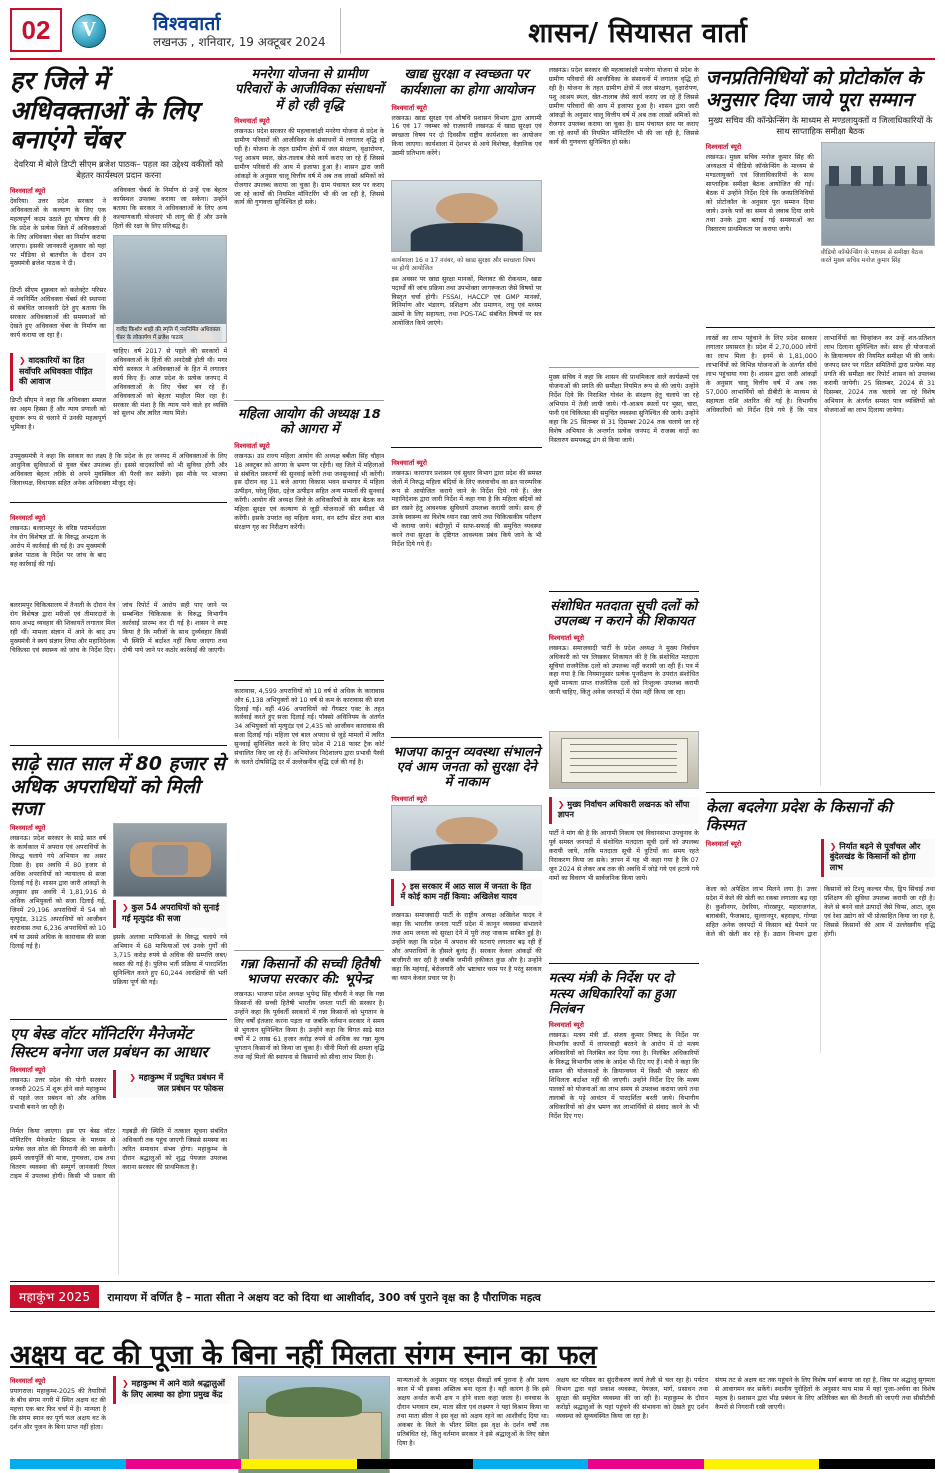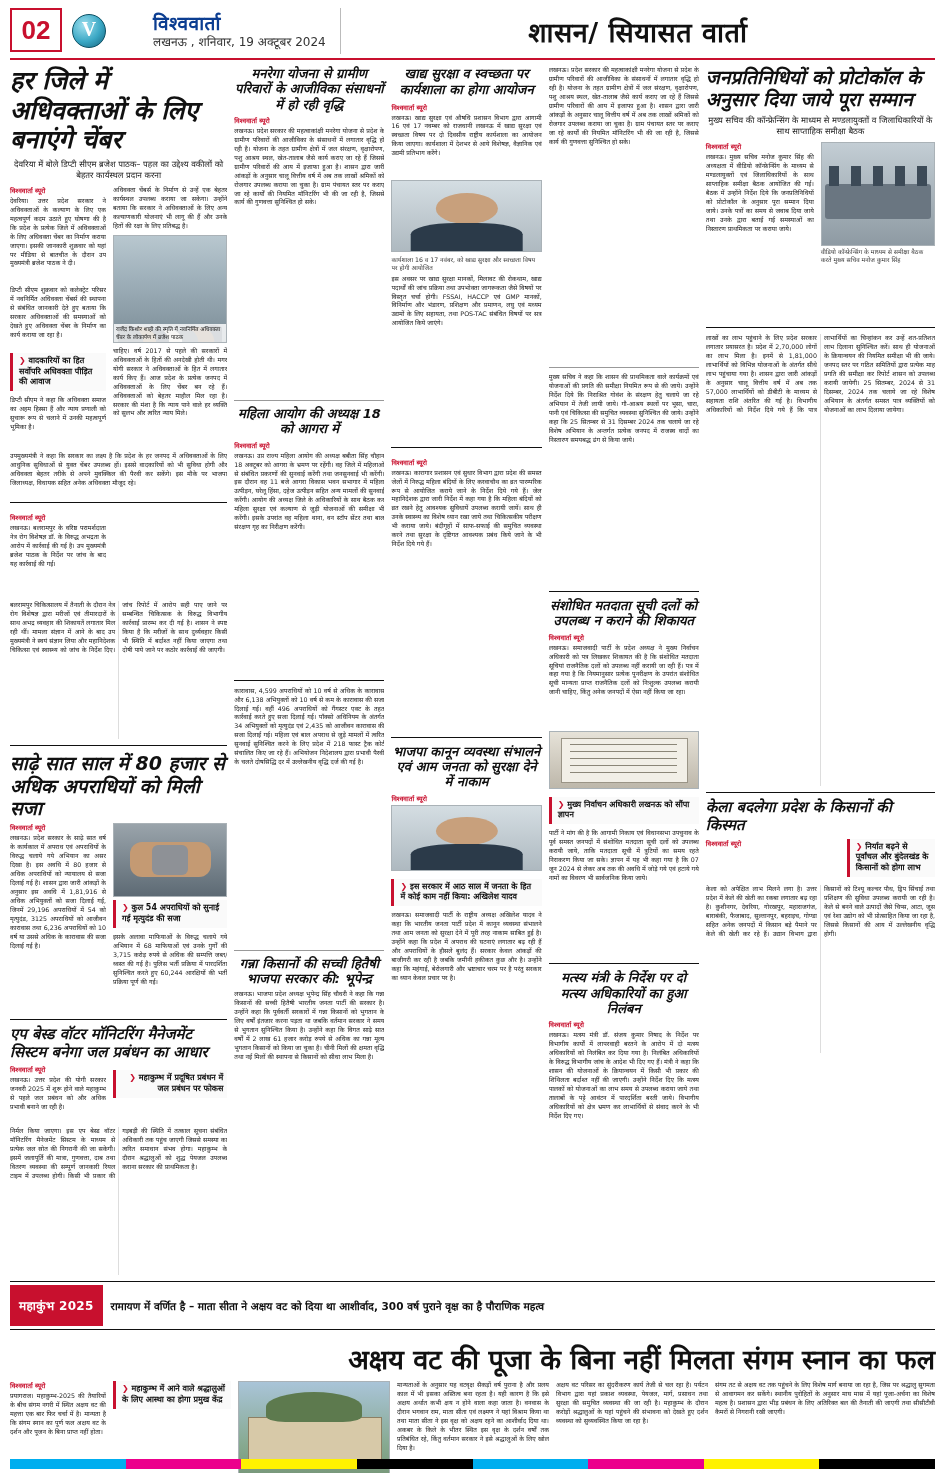--- a/index.html
+++ b/index.html
@@ -174,26 +174,26 @@
 
   .cols2 { column-count:2; column-gap:7px; column-rule:0.5px solid #ddd; }
 
   
   .kumbh-strip {
     display:flex; align-items:center; gap:8px;
     border-top:1px solid #111; border-bottom:1px solid #111;
     padding:3px 0; margin-top:6px;
   }
   .kumbh-badge {
-    background:#c8102e; color:#fff; font-weight:bold; font-size:12px;
-    padding:12px 9px; letter-spacing:0.3px; white-space:nowrap;
+    background:#c8102e; color:#fff; font-weight:normal; font-size:12px;
+    padding:3px 9px; letter-spacing:0.3px; white-space:nowrap;
   }
   .kumbh-text { font-size:10.5px; font-weight:bold; color:#111; }
 
-  .bottom-head { font-size:27px; font-weight:bold; text-align:right; margin:10px 0 4px; }
+  .bottom-head { font-size:27px; font-weight:bold; text-align:left; margin:23px 0 4px;text-decoration:underline; }
 
   
   .colorbar { position:absolute; left:10px; right:10px; bottom:4px; height:10px; display:flex; }
   .colorbar div { flex:1; height:10px; }
 </style>
 </head>
 <body>
 
 <div class="page">
 
@@ -332,21 +332,21 @@
 
       <div class="hl hl-sm" style="text-align:center;">संशोधित मतदाता सूची दलों को उपलब्ध न कराने की शिकायत</div>
       <div class="byline" style="margin-top:4px;">विश्ववार्ता ब्यूरो</div>
       <div class="body-text" style="height:84px;">लखनऊ। समाजवादी पार्टी के प्रदेश अध्यक्ष ने मुख्य निर्वाचन अधिकारी को पत्र लिखकर शिकायत की है कि संशोधित मतदाता सूचियां राजनैतिक दलों को उपलब्ध नहीं करायी जा रही हैं। पत्र में कहा गया है कि नियमानुसार प्रत्येक पुनरीक्षण के उपरांत संशोधित सूची मान्यता प्राप्त राजनैतिक दलों को निःशुल्क उपलब्ध करायी जानी चाहिए, किंतु अनेक जनपदों में ऐसा नहीं किया जा रहा।</div>
       <div class="photo photo-doc" style="height:58px;margin:3px 0;"></div>
       <div class="pullquote">मुख्य निर्वाचन अधिकारी लखनऊ को सौंपा ज्ञापन</div>
       <div class="body-text" style="height:128px;">पार्टी ने मांग की है कि आगामी निकाय एवं विधानसभा उपचुनाव के पूर्व समस्त जनपदों में संशोधित मतदाता सूची दलों को उपलब्ध करायी जाये, ताकि मतदाता सूची में त्रुटियों का समय रहते निराकरण किया जा सके। ज्ञापन में यह भी कहा गया है कि 07 जून 2024 से लेकर अब तक की अवधि में जोड़े गये एवं हटाये गये नामों का विवरण भी सार्वजनिक किया जाये।</div>
 
       <div class="rule"></div>
 
-      <div class="hl hl-sm" style="text-align:center;">मत्स्य मंत्री के निर्देश पर दो मत्स्य अधिकारियों का हुआ निलंबन</div>
+      <div class="hl hl-sm" style="">मत्स्य मंत्री के निर्देश पर दो मत्स्य अधिकारियों का हुआ निलंबन</div>
       <div class="byline" style="margin-top:4px;">विश्ववार्ता ब्यूरो</div>
       <div class="body-text" style="height:186px;">लखनऊ। मत्स्य मंत्री डॉ. संजय कुमार निषाद के निर्देश पर विभागीय कार्यों में लापरवाही बरतने के आरोप में दो मत्स्य अधिकारियों को निलंबित कर दिया गया है। निलंबित अधिकारियों के विरुद्ध विभागीय जांच के आदेश भी दिए गए हैं। मंत्री ने कहा कि शासन की योजनाओं के क्रियान्वयन में किसी भी प्रकार की शिथिलता बर्दाश्त नहीं की जाएगी। उन्होंने निर्देश दिए कि मत्स्य पालकों को योजनाओं का लाभ समय से उपलब्ध कराया जाये तथा तालाबों के पट्टे आवंटन में पारदर्शिता बरती जाये। विभागीय अधिकारियों को क्षेत्र भ्रमण कर लाभार्थियों से संवाद करने के भी निर्देश दिए गए।</div>
     </div>
 
     <div class="col c5">
       <div class="hl hl-lg">जनप्रतिनिधियों को प्रोटोकॉल के अनुसार दिया जाये पूरा सम्मान</div>
       <div class="subhead">मुख्य सचिव की कॉन्फ्रेन्सिंग के माध्यम से मण्डलायुक्तों व जिलाधिकारियों के साथ साप्ताहिक समीक्षा बैठक</div>
 
       <div style="display:flex; gap:7px;">
         <div style="width:108px;">
@@ -364,21 +364,21 @@
       <div class="body-text cols2" style="height:452px;">लाखों का लाभ पहुंचाने के लिए प्रदेश सरकार लगातार प्रयासरत है। प्रदेश में 2,70,000 लोगों का लाभ मिला है। इनमें से 1,81,000 लाभार्थियों को विभिन्न योजनाओं के अंतर्गत सीधे लाभ पहुंचाया गया है। शासन द्वारा जारी आंकड़ों के अनुसार चालू वित्तीय वर्ष में अब तक 57,000 लाभार्थियों को डीबीटी के माध्यम से सहायता राशि अंतरित की गई है। विभागीय अधिकारियों को निर्देश दिये गये हैं कि पात्र लाभार्थियों का चिन्हांकन कर उन्हें शत-प्रतिशत लाभ दिलाना सुनिश्चित करें। साथ ही योजनाओं के क्रियान्वयन की नियमित समीक्षा भी की जाये। जनपद स्तर पर गठित समितियों द्वारा प्रत्येक माह प्रगति की समीक्षा कर रिपोर्ट शासन को उपलब्ध करायी जायेगी। 25 सितम्बर, 2024 से 31 दिसम्बर, 2024 तक चलाये जा रहे विशेष अभियान के अंतर्गत समस्त पात्र व्यक्तियों को योजनाओं का लाभ दिलाया जायेगा।</div>
 
       <div class="rule"></div>
 
       <div class="hl hl-md" style="text-align:left;">केला बदलेगा प्रदेश के किसानों की किस्मत</div>
       <div style="display:flex;gap:7px;margin-top:4px;">
         <div style="width:108px;">
           <div class="byline">विश्ववार्ता ब्यूरो</div>
         </div>
         <div style="flex:1;">
-          <div class="pullquote" style="margin-top:0;margin-left:26px;">निर्यात बढ़ने से पूर्वांचल और बुंदेलखंड के किसानों को होगा लाभ</div>
+          <div class="pullquote" style="margin-top:0;">निर्यात बढ़ने से पूर्वांचल और बुंदेलखंड के किसानों को होगा लाभ</div>
         </div>
       </div>
       <div class="body-text cols2" style="margin-top:3px;height:168px;">केला को अपेक्षित लाभ मिलने लगा है। उत्तर प्रदेश में केले की खेती का रकबा लगातार बढ़ रहा है। कुशीनगर, देवरिया, गोरखपुर, महाराजगंज, बाराबंकी, फैजाबाद, सुल्तानपुर, बहराइच, गोण्डा सहित अनेक जनपदों में किसान बड़े पैमाने पर केले की खेती कर रहे हैं। उद्यान विभाग द्वारा किसानों को टिश्यू कल्चर पौध, ड्रिप सिंचाई तथा प्रशिक्षण की सुविधा उपलब्ध करायी जा रही है। केले से बनने वाले उत्पादों जैसे चिप्स, आटा, जूस एवं रेशा उद्योग को भी प्रोत्साहित किया जा रहा है, जिससे किसानों की आय में उल्लेखनीय वृद्धि होगी।</div>
     </div>
 
   </div>
 
   <div class="kumbh-strip">
     <div class="kumbh-badge">महाकुंभ 2025</div>
     <div class="kumbh-text">रामायण में वर्णित है – माता सीता ने अक्षय वट को दिया था आशीर्वाद, 300 वर्ष पुराने वृक्ष का है पौराणिक महत्व</div>

